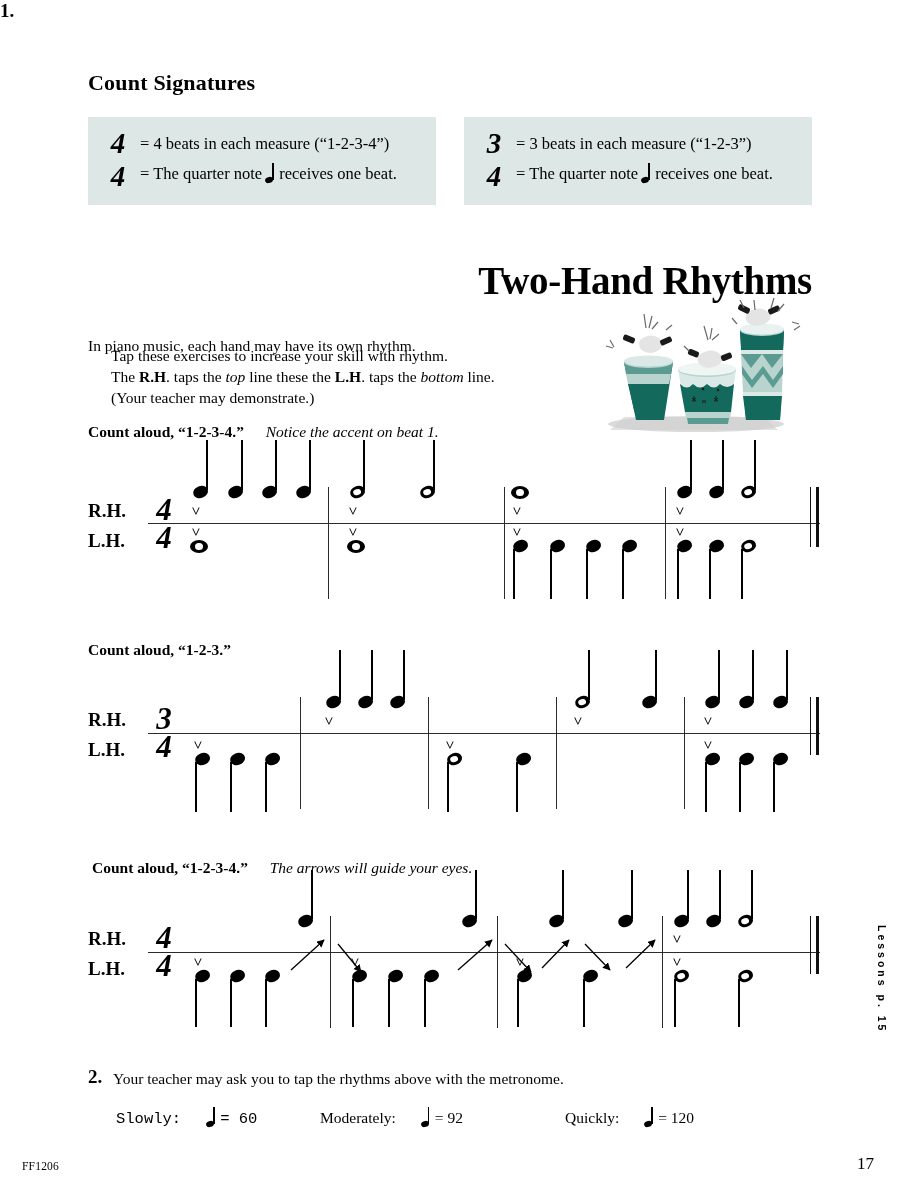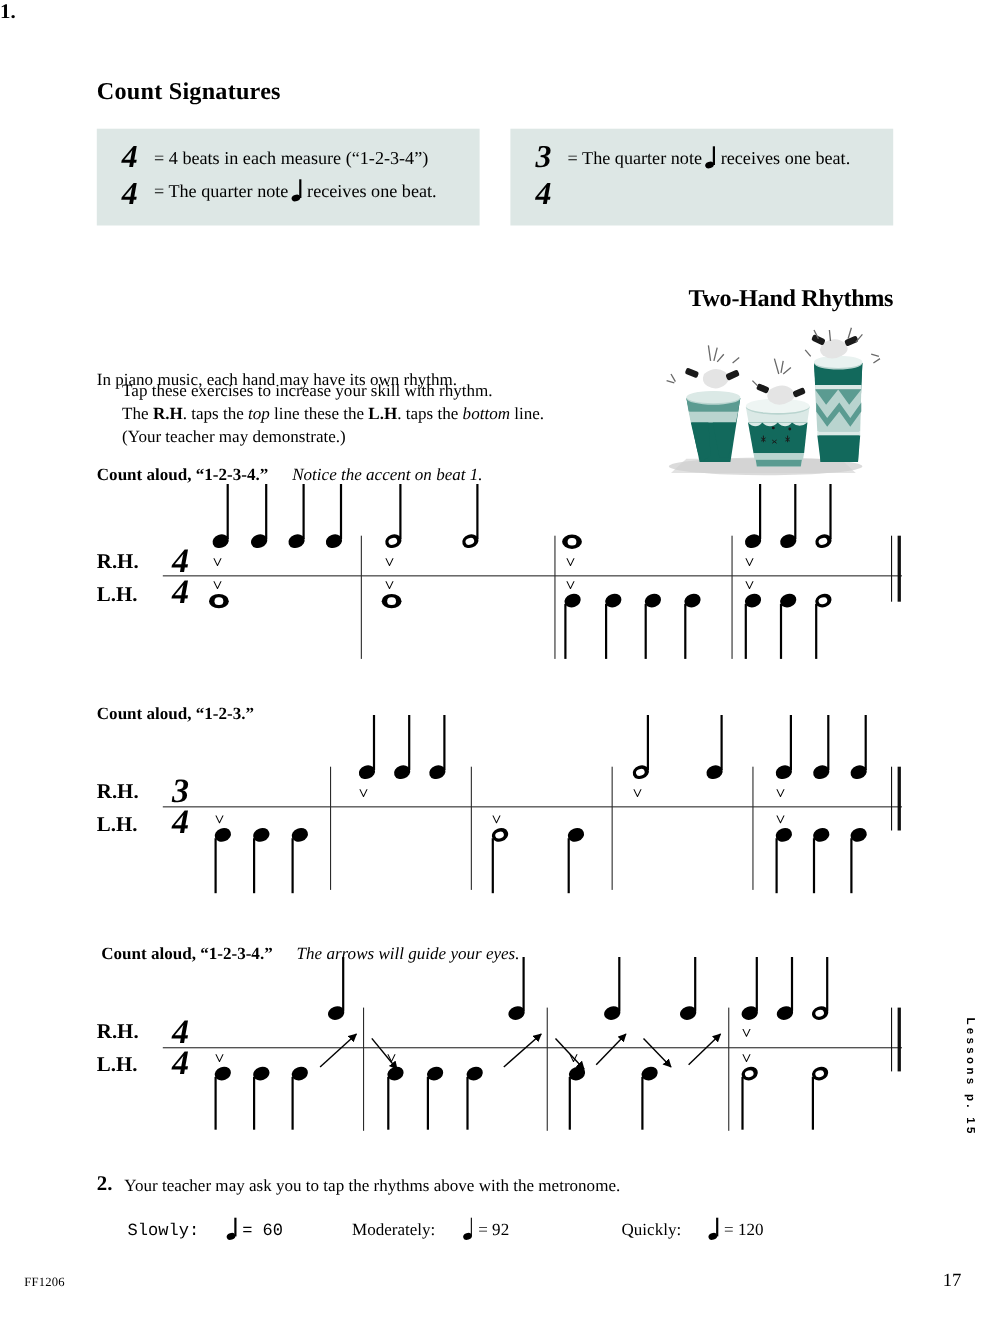--- a/index.html
+++ b/index.html
@@ -10,21 +10,21 @@
   }
   .page{position:absolute;left:0;top:0;width:900px;height:1200px;}
 
   
   #time-sig-heading{
     position:absolute;left:88px;top:70px;
     font-size:22px;font-weight:bold;letter-spacing:.2px;
   }
   #section-title{
     position:absolute;right:88px;top:258px;
-    font-size:22px;font-weight:bold;letter-spacing:-.3px;
+    font-size:39px;font-weight:bold;letter-spacing:-.3px;
     white-space:nowrap;
   }
 
   
   .ts-box{
     position:absolute;top:117px;height:88px;
     background:#dde7e5;
   }
   #ts-box-left{left:88px;width:348px;}
   #ts-box-right{left:464px;width:348px;}
@@ -137,20 +137,21 @@
       <div class="ln"><span>= The quarter note</span><span class="qnote"><span class="stem"></span><span class="head"></span></span><span>receives one beat.</span></div>
     </div>
   </div>
 
   <div class="ts-box" id="ts-box-right">
     <div class="ts-fraction">
       <span>3</span>
       <span>4</span>
     </div>
     <div class="ts-lines">
+      <div class="ln">= 3 beats in each measure (“1-2-3”)</div>
       <div class="ln"><span>= The quarter note</span><span class="qnote"><span class="stem"></span><span class="head"></span></span><span>receives one beat.</span></div>
     </div>
   </div>
 
   <div id="section-title">Two-Hand Rhythms</div>
 
   <svg id="drums" style="position:absolute;left:588px;top:292px;" width="216" height="145" viewBox="0 0 216 145">
 
     <ellipse cx="108" cy="132" rx="88" ry="8" fill="#cfcfcf" opacity="0.75"></ellipse>
     <polygon points="22,138 190,138 176,125 36,125" fill="#cfcfcf" opacity="0.6"></polygon>

